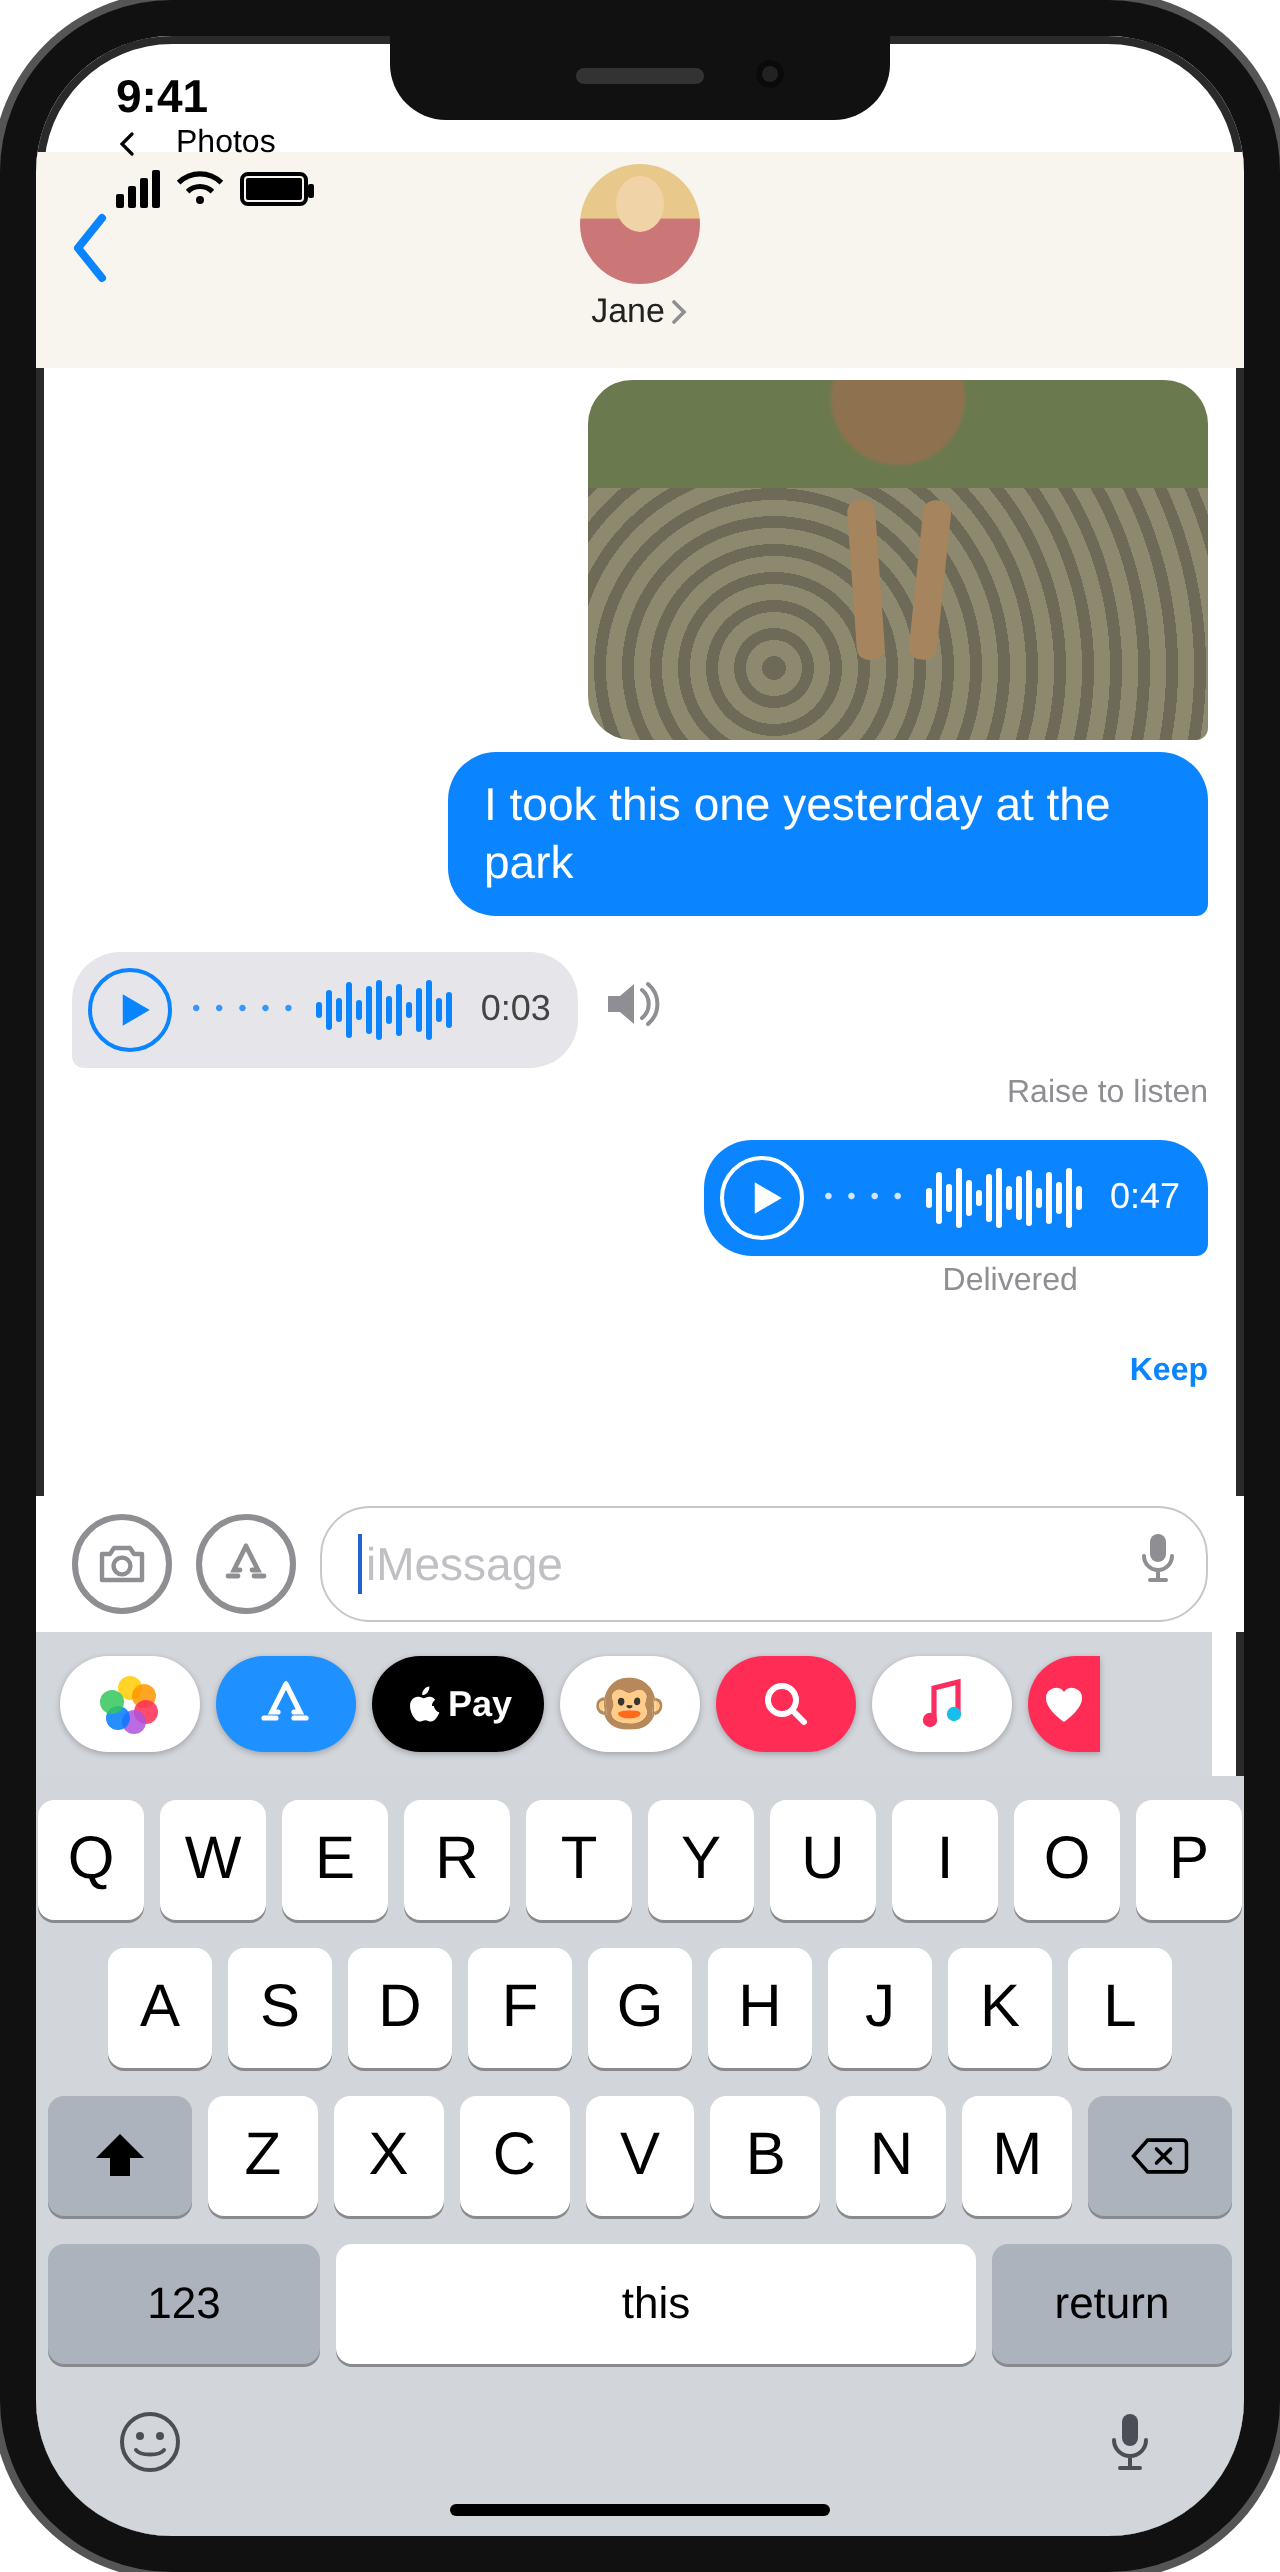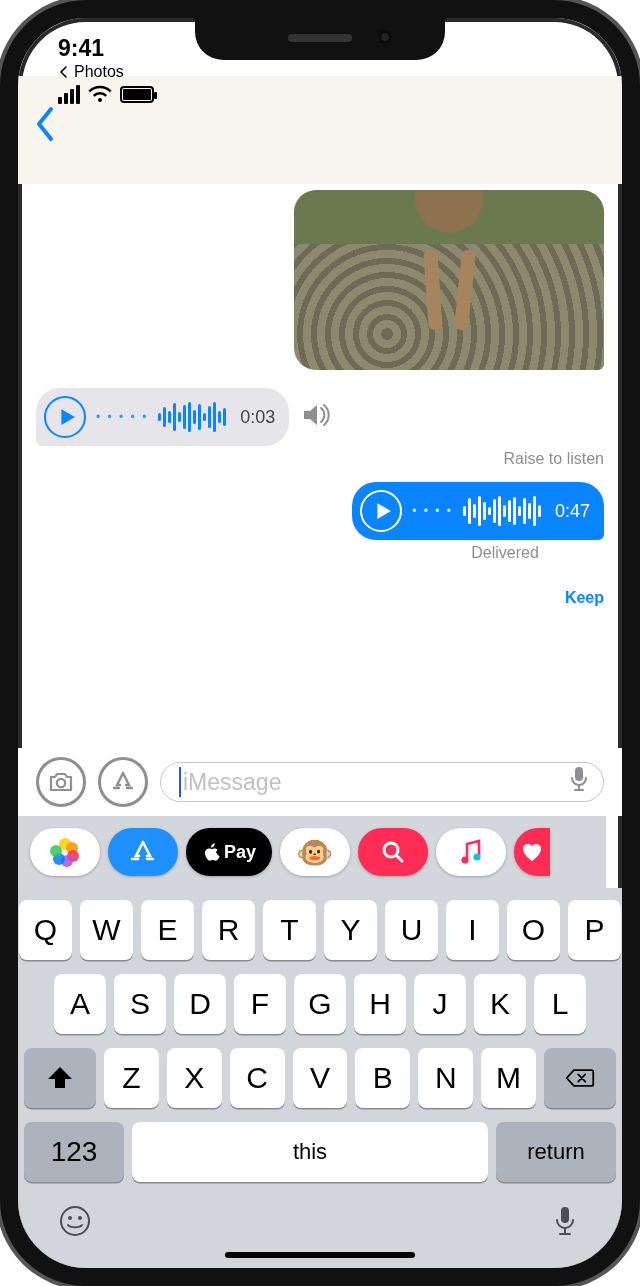--- a/index.html
+++ b/index.html
@@ -28,21 +28,21 @@
   
   .statusbar {
     position: absolute; top: 0; left: 0; right: 0; height: 58px;
     display: flex; justify-content: space-between; align-items:flex-start;
     padding: 18px 34px 0 40px;
     font-size: 23px; font-weight: 700; color:#000;
     z-index: 30;
     flex-direction: column;
   }
   .status-left { display:flex; flex-direction:column; align-items:flex-start; line-height:1.1; }
-  .back-app { font-size: 16px; font-weight:400; margin-top:2px; display:flex; align-items:center; gap:4px; }
+  .back-app { font-size: 16px; font-weight:400; margin-top:2px; display:flex; align-items:center; gap:18px; }
   .signal-bars { display:inline-flex; align-items:flex-end; gap:2px; margin-right:8px; }
   .signal-bars span { width:4px; background:#000; border-radius:1px; }
   .signal-bars span:nth-child(1){height:7px}
   .signal-bars span:nth-child(2){height:11px}
   .signal-bars span:nth-child(3){height:15px}
   .signal-bars span:nth-child(4){height:19px}
   .battery { display:inline-block; width:34px; height:17px; border:2px solid #000; border-radius:4px; position:relative; margin-left:8px; vertical-align:middle; }
   .battery::after { content:""; position:absolute; right:-5px; top:4px; width:3px; height:7px; background:#000; border-radius:1px; }
   .battery i { display:block; background:#000; margin:1px; height:11px; width:28px; border-radius:1px; }
   .status-right { display:flex; align-items:center; padding-top:4px;}
@@ -122,21 +122,21 @@
   .keep-link { color:#0a84ff; font-weight:600;margin-top:45px; }
 
   
   .inputbar {
     position:absolute; left:0; right:0; bottom:452px; height:68px;
     display:flex; align-items:center; gap:12px; padding:0 18px;
     background:#fff;
   }
   .circ-btn { width:50px; height:50px; border-radius:50%; background:transparent; border:3px solid #8e8e93; display:flex; align-items:center; justify-content:center; color:#8e8e93; flex-shrink:0; }
   .circ-btn svg{width:26px;height:26px;}
-  .msg-field { flex:1; height:40px; border:1.5px solid #c8c8cc; border-radius:25px; display:flex; align-items:center; padding:0 12px 0 18px; font-size:23px; color:#c0c0c4; position:relative; }
+  .msg-field { flex:1; height:58px; border:1.5px solid #c8c8cc; border-radius:25px; display:flex; align-items:center; padding:0 12px 0 18px; font-size:23px; color:#c0c0c4; position:relative; }
   .msg-field .cursor { width:2px; height:30px; background:#2560d1; margin-right:2px; }
   .msg-field .ph { flex:1; }
   .msg-field .mic { color:#8e8e93; }
   .msg-field .mic svg{width:24px;height:28px;}
 
   
   .appstrip {
     position:absolute; left:0; right:16px; bottom:380px; height:72px;
     background:#d3d6db;
     display:flex; align-items:center; padding:0 12px; gap:8px;
@@ -165,21 +165,21 @@
     font-size:30px; color:#000;
     box-shadow:0 1.5px 0 rgba(0,0,0,.35);
     flex:1;
   }
   .krow.r1 .key{ min-width:53px; }
   .krow.r2 { padding:0 30px; }
   .krow.r3 .key{ min-width:53px; }
   .key.fn { background:#adb3bc; font-size:22px; }
   .key.shift, .key.del { width:72px; flex:none; }
   .key.shift svg, .key.del svg { width:30px; height:30px; }
-  .krow.r4 .key.fn { flex:none; width:100px; font-size:28px; }
+  .krow.r4 .key.fn { flex:none; width:136px; font-size:22px; }
   .krow.r4 .key.space { flex:1; font-size:22px; }
   .krow.r4 .key.return { flex:none; width:120px; background:#adb3bc; font-size:22px; }
   .kbd-bottom {
     display:flex; justify-content:space-between; align-items:center;
     padding:8px 34px 0 34px; color:#4b4f55;
   }
   .kbd-bottom svg{ width:34px; height:34px; }
   .home-ind { position:absolute; bottom:10px; left:50%; transform:translateX(-50%); width:190px; height:6px; border-radius:3px; background:#000; }
 
   .tri{ fill:currentColor; }
@@ -218,25 +218,39 @@
         </span>
     </div>
   </div>
 
   <div class="nav">
     <span class="back-chevron">
       <svg width="22" height="36" viewBox="0 0 22 36">
           <path d="M17 3 5 18l12 15" stroke="#0a84ff" stroke-width="4" fill="none" stroke-linecap="round" stroke-linejoin="round"></path>
         </svg>
     </span>
+    <div class="contact">
+      <div class="avatar"></div>
+      <span class="contact-name">
+        <span>Jane</span>
+        <svg width="10" height="12" viewBox="0 0 10 12">
+            <path d="M3 1l5 5-5 5" stroke="#8e8e93" stroke-width="1.8" fill="none" stroke-linecap="round"></path>
+          </svg>
+      </span>
+    </div>
   </div>
 
   <div class="thread">
     <div class="msg-row out">
       <div class="photo-bubble"></div>
+    </div>
+    <div class="msg-row out">
+      <div class="bubble blue">
+        <span>I took this one yesterday at the park</span>
+      </div>
     </div>
 
     <div class="msg-row in" style="margin-top:18px; align-items:center;">
       <div class="bubble gray audio-bubble">
         <span class="play-btn">
           <svg viewBox="0 0 16 16">
               <path class="tri" d="M3 1v14l12-7z"></path>
             </svg>
         </span>
         <span class="dots">• • • • •</span>

